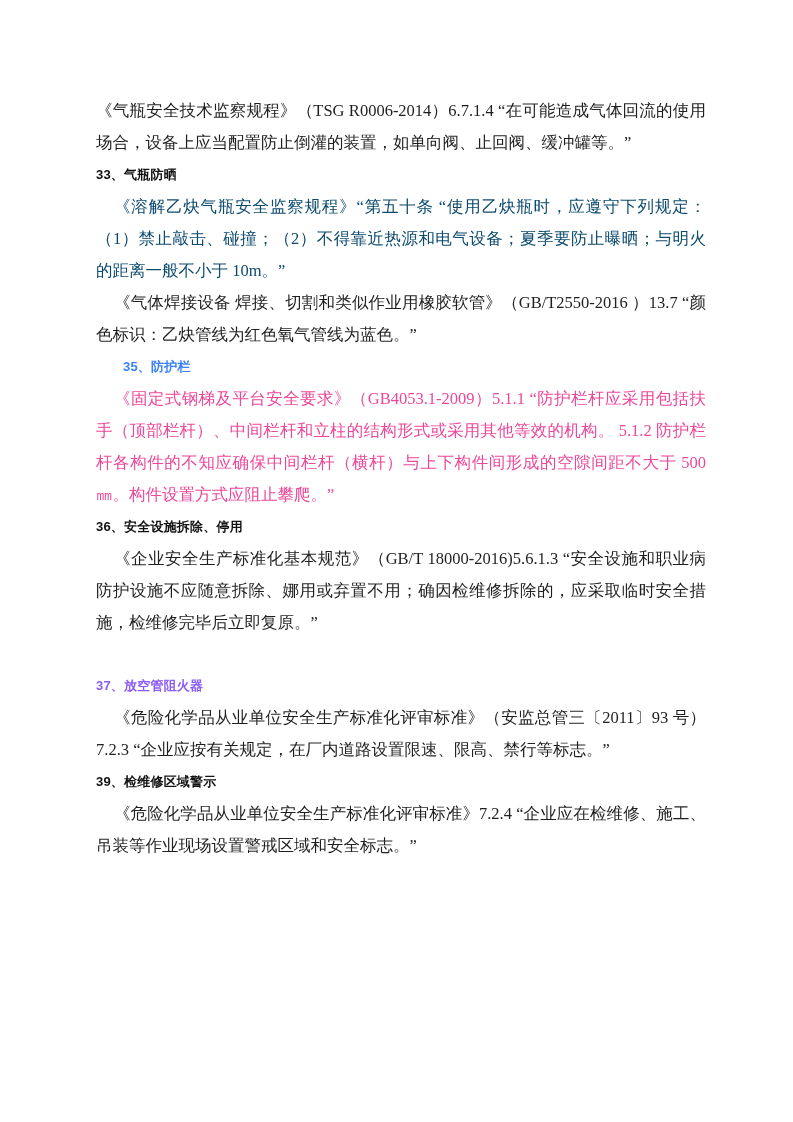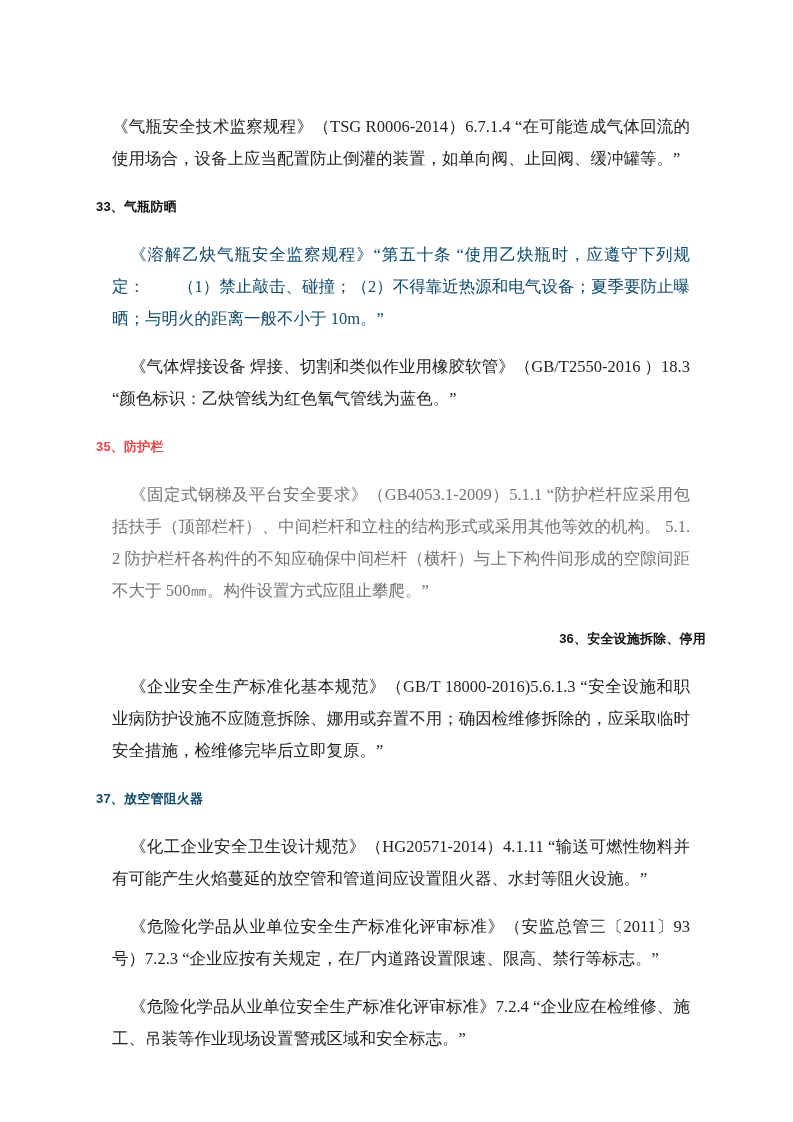--- a/index.html
+++ b/index.html
@@ -40,44 +40,44 @@
     letter-spacing: 0.2px;
     white-space: pre-wrap;
   }
 
   
   .body-para {
     font-family: "Liberation Serif", "DejaVu Serif", serif;
     font-size: 16.5px;
     line-height: 32px;
     color: #1f1f1f;
-    margin: 16px;
+    margin: 0;
     text-align: justify;
     text-justify: inter-character;
     text-indent: 18px;
     white-space: pre-wrap;
     word-break: break-all;
   }
 
   
   .body-para.continued {
     text-indent: 0;
   }
 </style>
 </head>
 <body>
 
 <div class="page" style="background: rgb(255, 255, 255);">
   <div class="doc-body" id="doc-body">
       <p class="body-para continued" style="color: rgb(31, 31, 31);">《气瓶安全技术监察规程》（TSG R0006-2014）6.7.1.4 “在可能造成气体回流的使用场合，设备上应当配置防止倒灌的装置，如单向阀、止回阀、缓冲罐等。”</p>
       <p class="section-heading" style="color: rgb(17, 17, 17);">33、气瓶防晒</p>
       <p class="body-para" style="color: #0c4a6e;">《溶解乙炔气瓶安全监察规程》“第五十条 “使用乙炔瓶时，应遵守下列规定：　　（1）禁止敲击、碰撞；（2）不得靠近热源和电气设备；夏季要防止曝晒；与明火的距离一般不小于 10m。”</p>
-      <p class="body-para" style="color: rgb(31, 31, 31);">《气体焊接设备 焊接、切割和类似作业用橡胶软管》（GB/T2550-2016 ）18.3 “颜色标识：乙炔管线为红色氧气管线为蓝色。”</p>
-      <p class="section-heading" style="color: #ef4444;">35、防护栏</p>
-      <p class="body-para" style="color: #737373;">《固定式钢梯及平台安全要求》（GB4053.1-2009）5.1.1 “防护栏杆应采用包括扶手（顶部栏杆）、中间栏杆和立柱的结构形式或采用其他等效的机构。 5.1.2 防护栏杆各构件的不知应确保中间栏杆（横杆）与上下构件间形成的空隙间距不大于 500㎜。构件设置方式应阻止攀爬。”</p>
-      <p class="section-heading" style="color: rgb(17, 17, 17); text-align: right;">36、安全设施拆除、停用</p>
+      <p class="body-para" style="color: rgb(31, 31, 31);">《气体焊接设备 焊接、切割和类似作业用橡胶软管》（GB/T2550-2016 ）13.7 “颜色标识：乙炔管线为红色氧气管线为蓝色。”</p>
+      <p class="section-heading" style="color: #3b82f6; margin-left: 27px;">35、防护栏</p>
+      <p class="body-para" style="color: #ec4899;">《固定式钢梯及平台安全要求》（GB4053.1-2009）5.1.1 “防护栏杆应采用包括扶手（顶部栏杆）、中间栏杆和立柱的结构形式或采用其他等效的机构。 5.1.2 防护栏杆各构件的不知应确保中间栏杆（横杆）与上下构件间形成的空隙间距不大于 500㎜。构件设置方式应阻止攀爬。”</p>
+      <p class="section-heading" style="color: rgb(17, 17, 17);">36、安全设施拆除、停用</p>
       <p class="body-para" style="color: rgb(31, 31, 31);">《企业安全生产标准化基本规范》（GB/T 18000-2016)5.6.1.3 “安全设施和职业病防护设施不应随意拆除、娜用或弃置不用；确因检维修拆除的，应采取临时安全措施，检维修完毕后立即复原。”</p>
-      <p class="section-heading" style="color: #0c4a6e;">37、放空管阻火器</p>
-      <p class="body-para" style="color: rgb(31, 31, 31);">《化工企业安全卫生设计规范》（HG20571-2014）4.1.11 “输送可燃性物料并有可能产生火焰蔓延的放空管和管道间应设置阻火器、水封等阻火设施。”</p>
+      <p class="section-heading" style="color: #8b5cf6; margin-top: 31px;">37、放空管阻火器</p>
       <p class="body-para" style="color: rgb(31, 31, 31);">《危险化学品从业单位安全生产标准化评审标准》（安监总管三〔2011〕93 号）7.2.3 “企业应按有关规定，在厂内道路设置限速、限高、禁行等标志。”</p>
+      <p class="section-heading" style="color: rgb(17, 17, 17);">39、检维修区域警示</p>
       <p class="body-para" style="color: rgb(31, 31, 31);">《危险化学品从业单位安全生产标准化评审标准》7.2.4 “企业应在检维修、施工、吊装等作业现场设置警戒区域和安全标志。”</p>
     </div>
 </div>
 
 </body></html>

